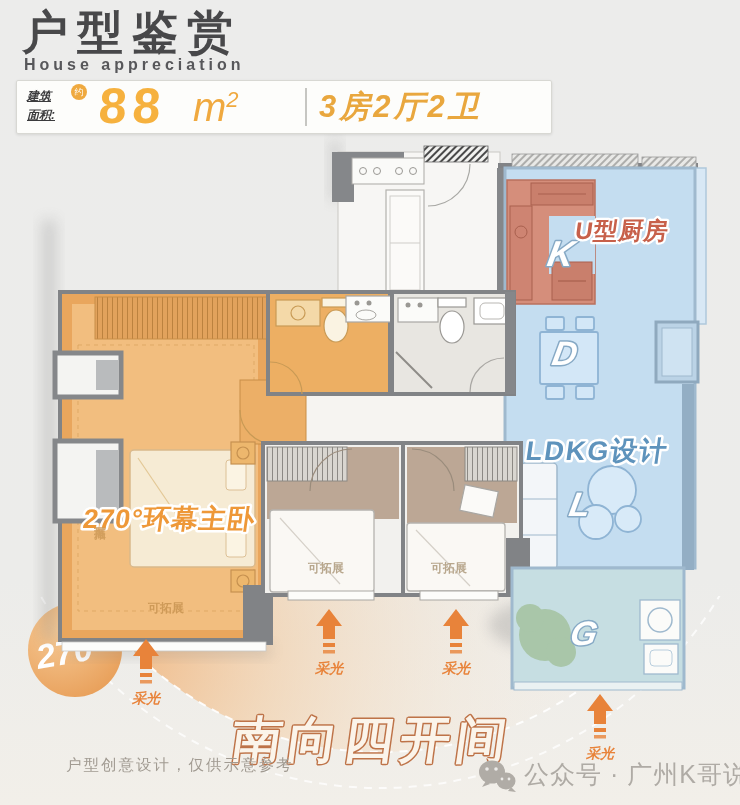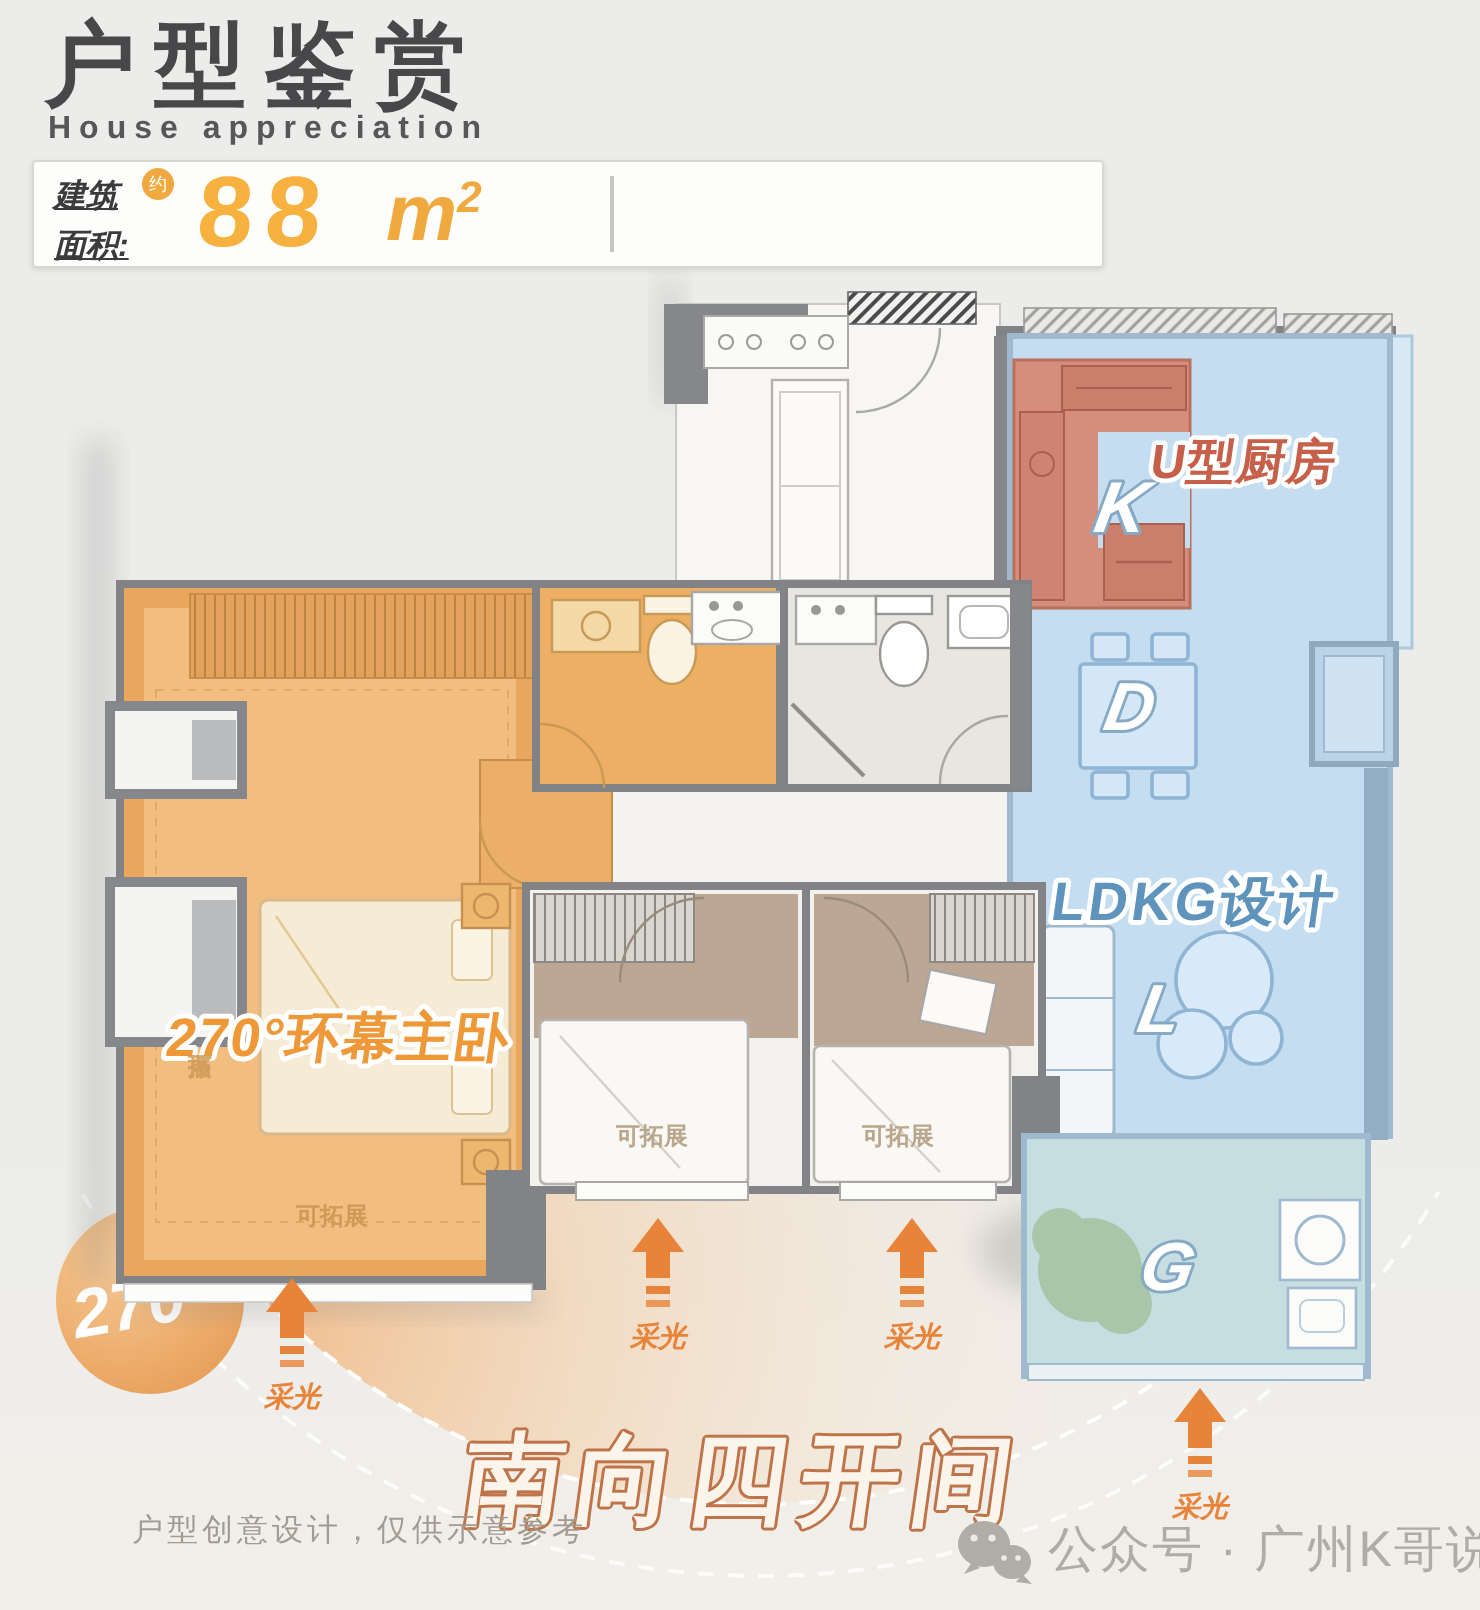--- a/index.html
+++ b/index.html
@@ -8,28 +8,28 @@
          background:linear-gradient(180deg,#ECECEB 0%,#ECECEA 72%,#F2EFE9 100%);}
   
   .hdr{position:absolute;left:0;top:0;width:740px;z-index:3;}
   .hdr h1{margin:0;position:absolute;left:22px;top:2px;font-size:46px;font-weight:900;
           color:#48484A;letter-spacing:9px;}
   .hdr .sub{position:absolute;left:24px;top:56px;font-size:16px;
             font-weight:600;color:#57575A;letter-spacing:4px;}
   .areabox{position:absolute;left:16px;top:80px;width:534px;height:52px;
            background:#FDFDFB;border:1px solid #D8D8D3;border-radius:2px;
            box-shadow:0 1px 3px rgba(0,0,0,.10);}
-  .arealabel{position:absolute;left:10px;top:6px;font-size:16px;font-weight:800;
+  .arealabel{position:absolute;left:10px;top:6px;font-size:12px;font-weight:800;
              font-style:italic;color:#3B3B3D;line-height:1.55;}
   .arealabel span{display:block;text-decoration:underline;}
   .approx{position:absolute;left:54px;top:3px;width:16px;height:16px;border-radius:50%;
           background:#EFA93F;color:#FFF;font-size:9px;line-height:16px;text-align:center;}
   .bigarea{position:absolute;left:82px;top:-4px;font-size:50px;font-weight:900;
            color:#F6B13E;letter-spacing:6px;transform:skewX(-4deg);}
-  .unit{position:absolute;left:176px;top:4px;font-size:40px;font-weight:700;
+  .unit{position:absolute;left:176px;top:4px;font-size:40px;font-weight:400;
         font-style:italic;color:#F0A93F;text-align:right;}
   .unit sup{font-size:22px;vertical-align:14px;}
   .vdiv{position:absolute;left:288px;top:7px;width:2px;height:38px;background:#C6C6C2;}
   .layouttxt{position:absolute;left:302px;top:0;height:52px;line-height:52px;
              font-size:31px;font-weight:900;font-style:italic;color:#E9A73E;letter-spacing:3px;}
   svg{position:absolute;left:0;top:0;}
   text{font-family:"Liberation Sans","DejaVu Sans",sans-serif;}
   .vtext{writing-mode:vertical-rl;}
 </style>
 </head>
@@ -41,20 +41,21 @@
   <div class="sub">House appreciation</div>
   <div class="areabox">
     <div class="arealabel">
       <span>建筑</span>
       <span>面积:</span>
     </div>
     <div class="approx">约</div>
     <div class="bigarea">88</div>
     <div class="unit"><span>m</span><sup>2</sup></div>
     <div class="vdiv"></div>
+    <div class="layouttxt">3房2厅2卫</div>
   </div>
 </div>
 
 <svg width="740" height="805" viewBox="0 0 740 805">
   <defs>
     <radialGradient id="fanGrad" gradientUnits="userSpaceOnUse" cx="110" cy="650" r="580">
       <stop offset="0" stop-color="#F0B57E" stop-opacity=".95"></stop>
       <stop offset=".28" stop-color="#F3CBA0" stop-opacity=".6"></stop>
       <stop offset=".6" stop-color="#F6E3CC" stop-opacity=".3"></stop>
       <stop offset=".85" stop-color="#F6EFE6" stop-opacity=".1"></stop>

